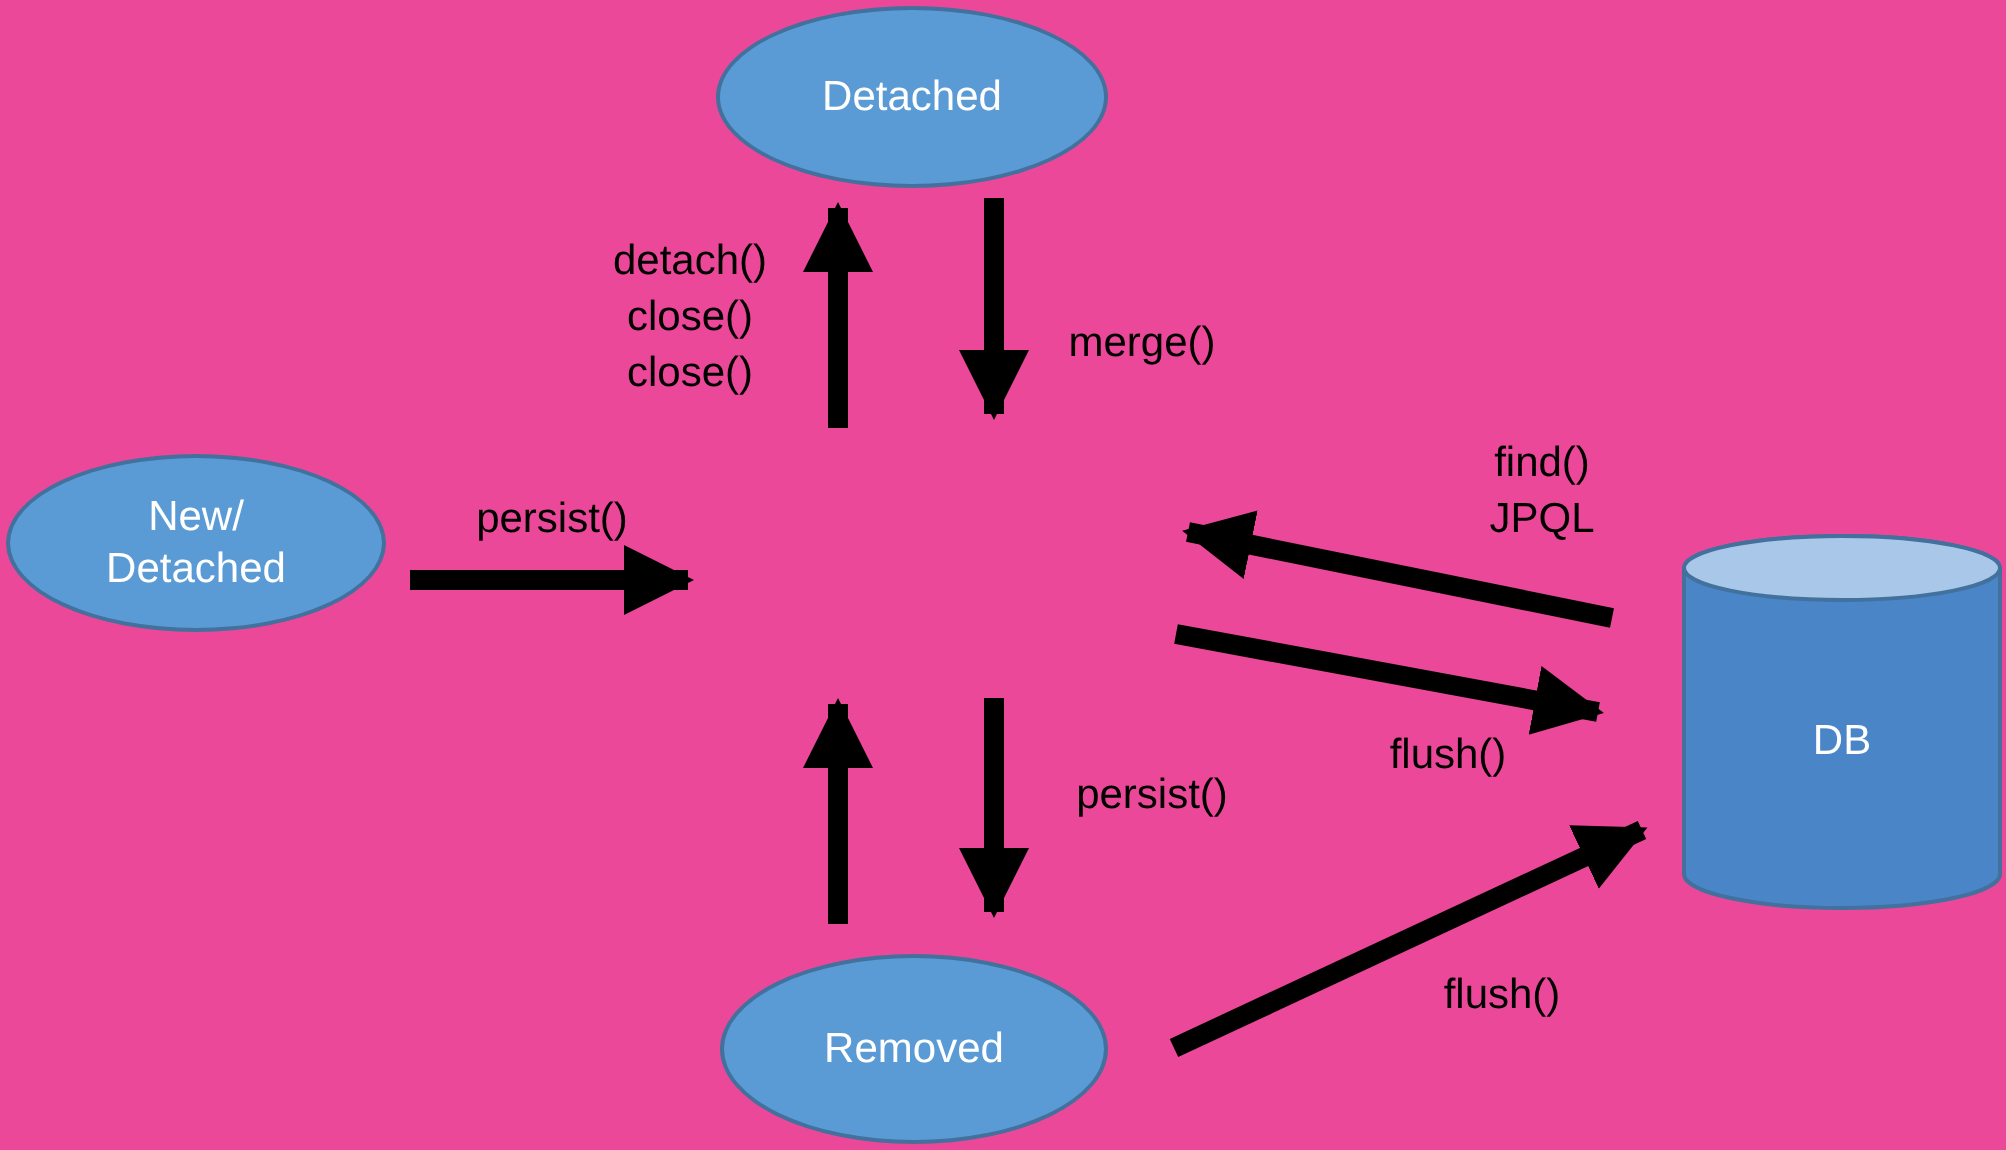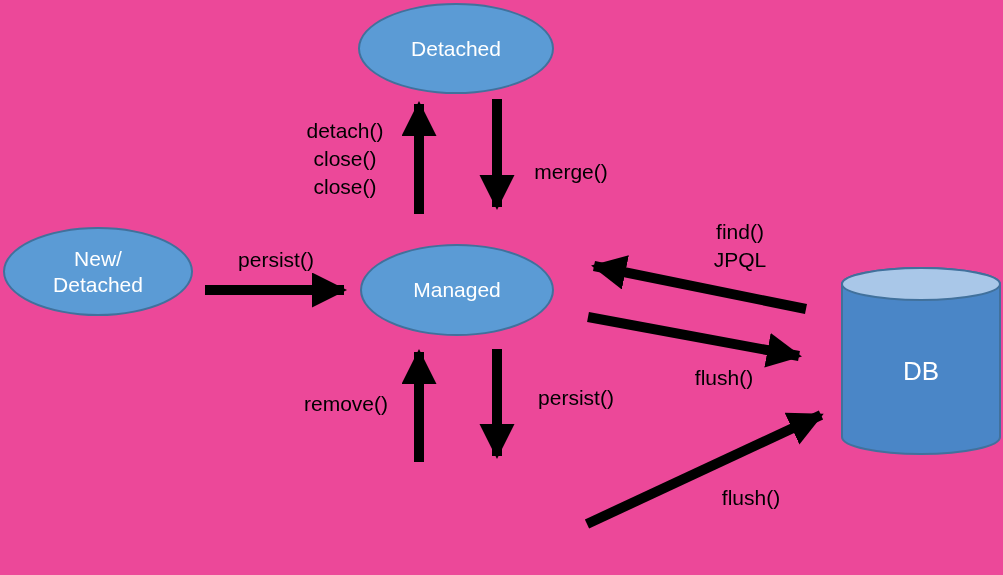--- a/index.html
+++ b/index.html
@@ -24,21 +24,21 @@
   }
   .lbl{
     position:absolute;
     transform:translate(-50%,-50%);
     color:#000000;font-size:21px;line-height:28px;
     text-align:center;white-space:nowrap;
   }
   .db-label{
     position:absolute;
     transform:translate(-50%,-50%);
-    color:#ffffff;font-size:26px;
+    color:#ffffff;font-size:21px;
     text-align:right;white-space:nowrap;
   }
 </style>
 </head>
 <body>
 
 <div id="canvas">
 
   <svg id="arrow-layer" viewBox="0 0 1003 575" xmlns="http://www.w3.org/2000/svg">
     <defs>
@@ -64,43 +64,42 @@
 
   <div class="node" style="left:358px;top:3px;width:196px;height:91px">
     <span>Detached</span>
   </div>
 
   <div class="node" style="left:3px;top:227px;width:190px;height:89px">
     <span>New/</span>
     <span>Detached</span>
   </div>
 
-  <div class="node" style="left:360px;top:244px;width:194px;height:92px">
-    <span>Managed</span>
+
+  <div class="node" style="left:360px;top:477px;width:194px;height:95px">
+    <span>Removed</span>
   </div>
-
 
   <div class="db-label" style="left:921px;top:371px">DB</div>
 
   <div class="lbl" style="left:345px;top:159px">
     <div>detach()</div>
     <div>close()</div>
     <div>close()</div>
   </div>
 
   <div class="lbl" style="left:571px;top:172px">merge()</div>
 
   <div class="lbl" style="left:276px;top:260px">persist()</div>
 
-  <div class="lbl" style="left:740px;top:246px">
+  <div class="lbl" style="left:771px;top:246px">
     <div>find()</div>
     <div>JPQL</div>
   </div>
 
   <div class="lbl" style="left:724px;top:378px">flush()</div>
 
-  <div class="lbl" style="left:346px;top:404px">remove()</div>
 
   <div class="lbl" style="left:576px;top:398px">persist()</div>
 
   <div class="lbl" style="left:751px;top:498px">flush()</div>
 
 </div>
 
 </body></html>

